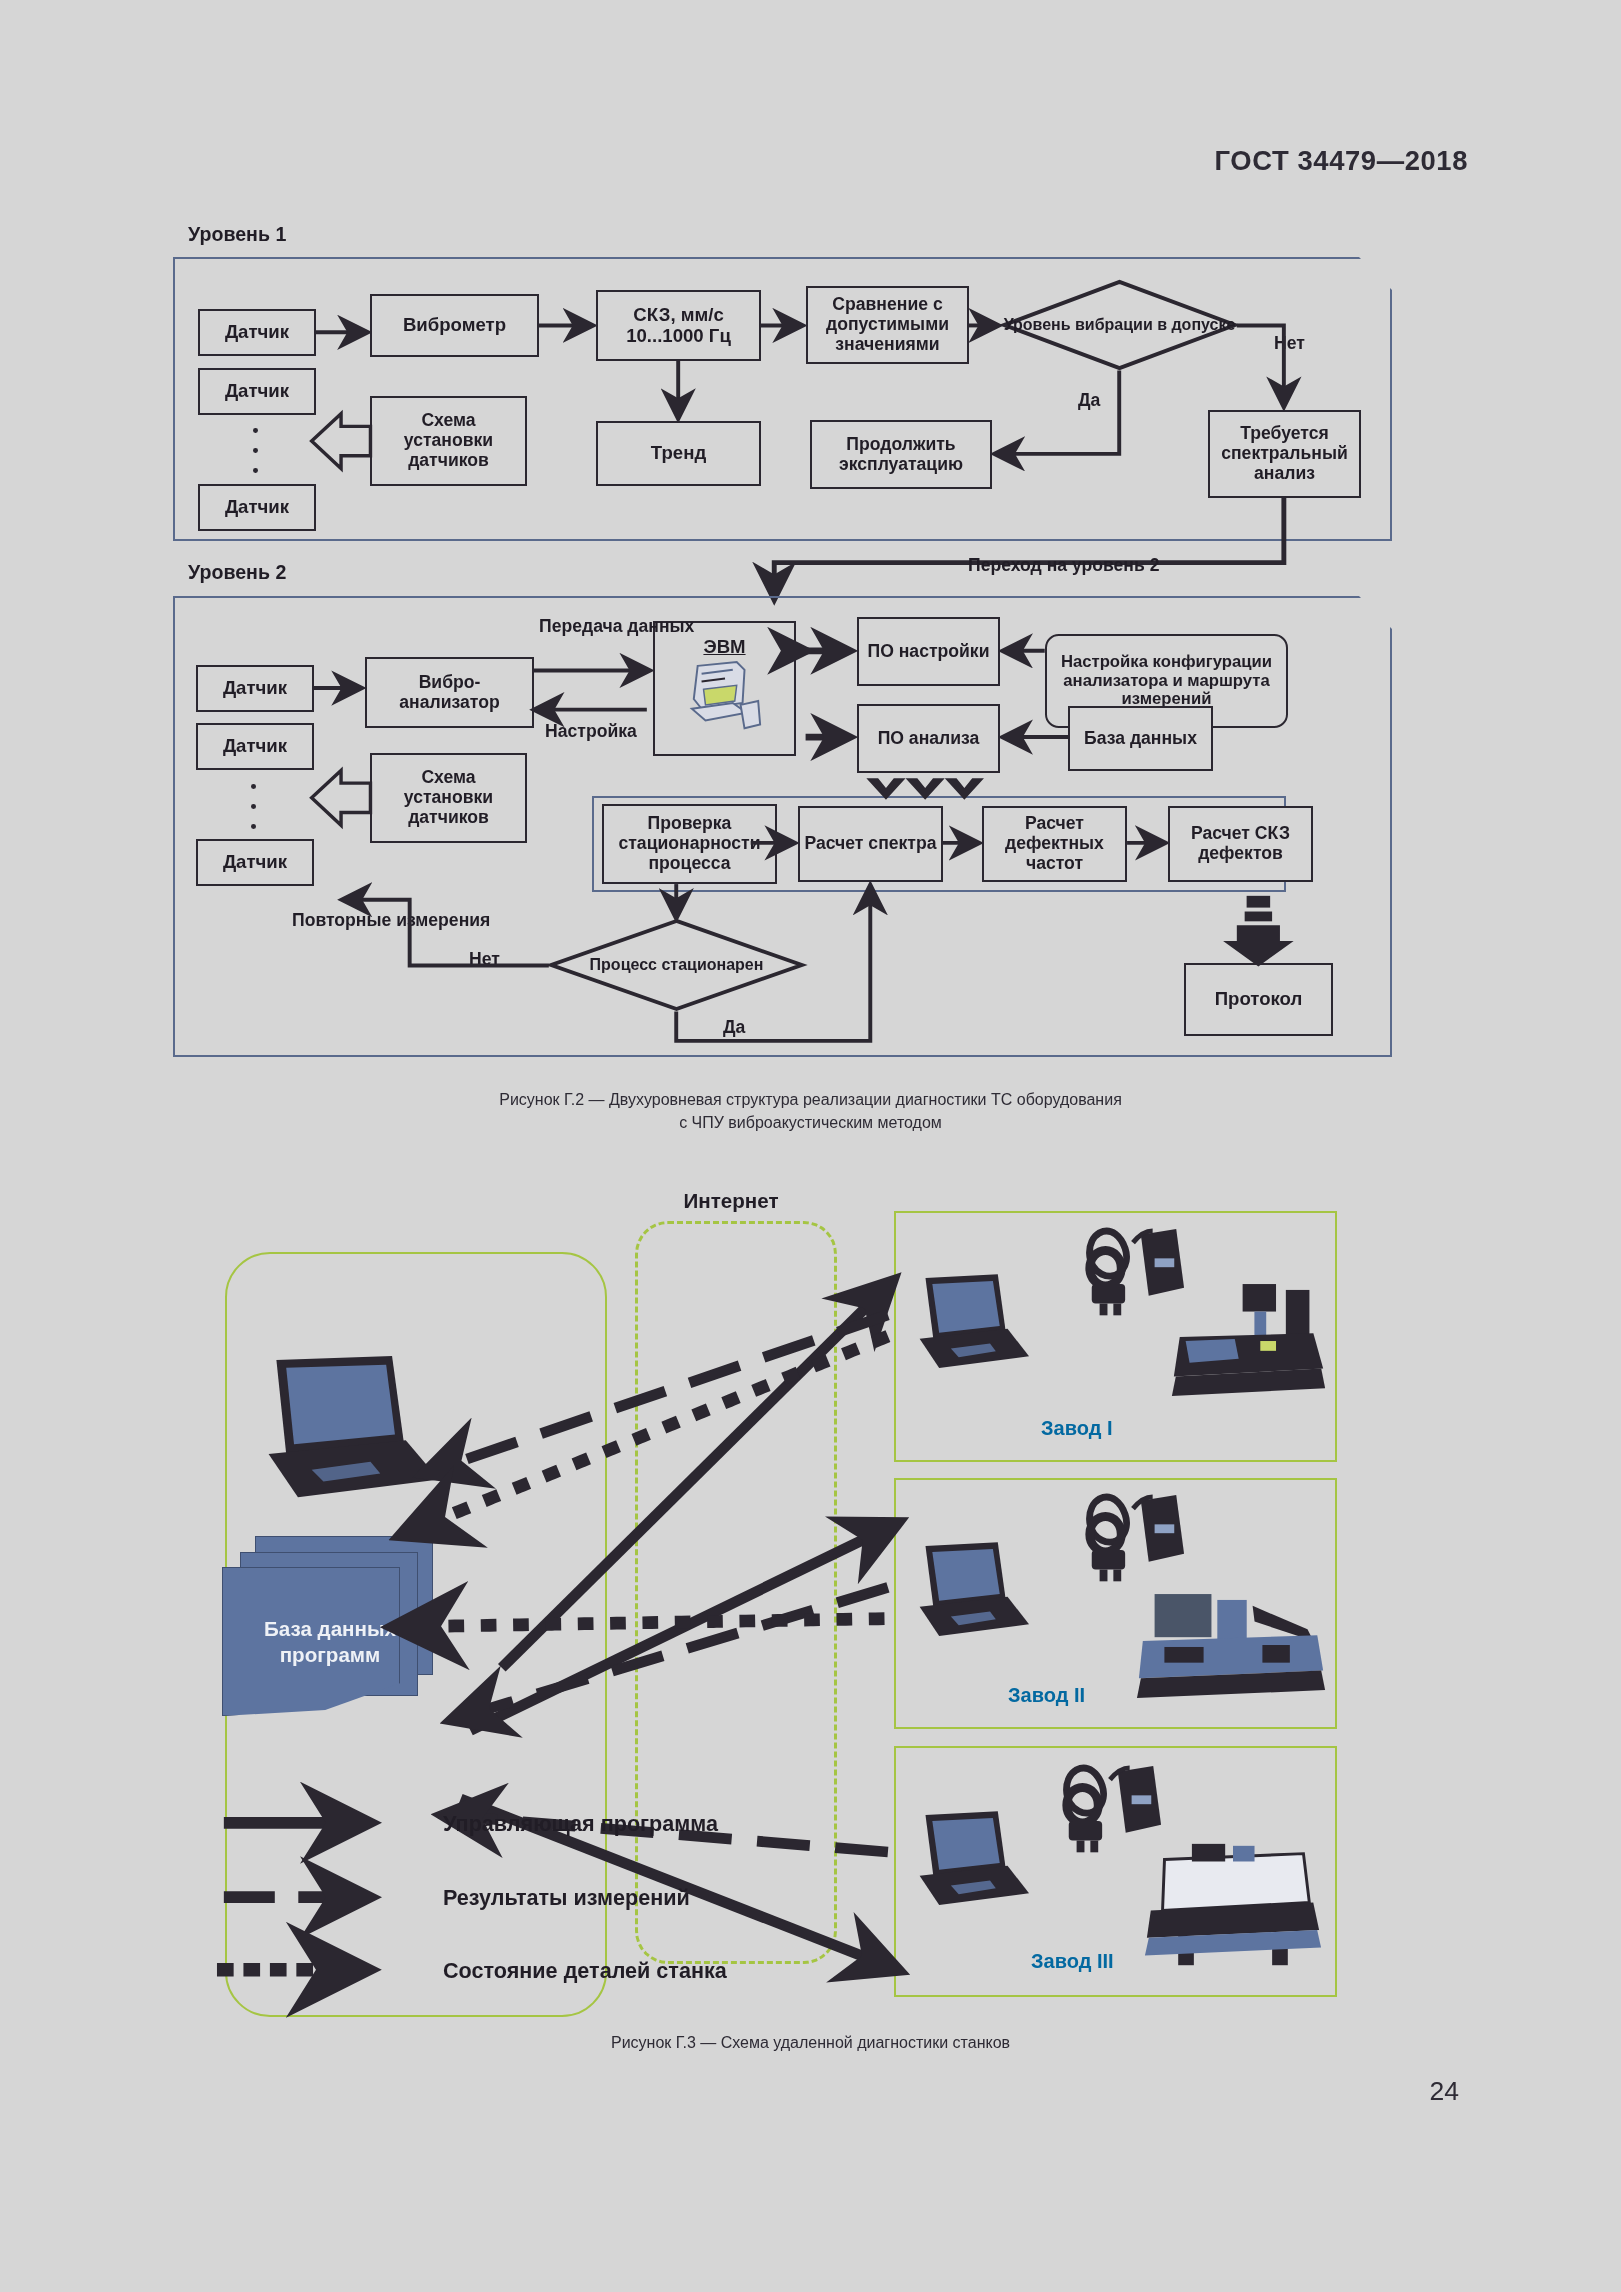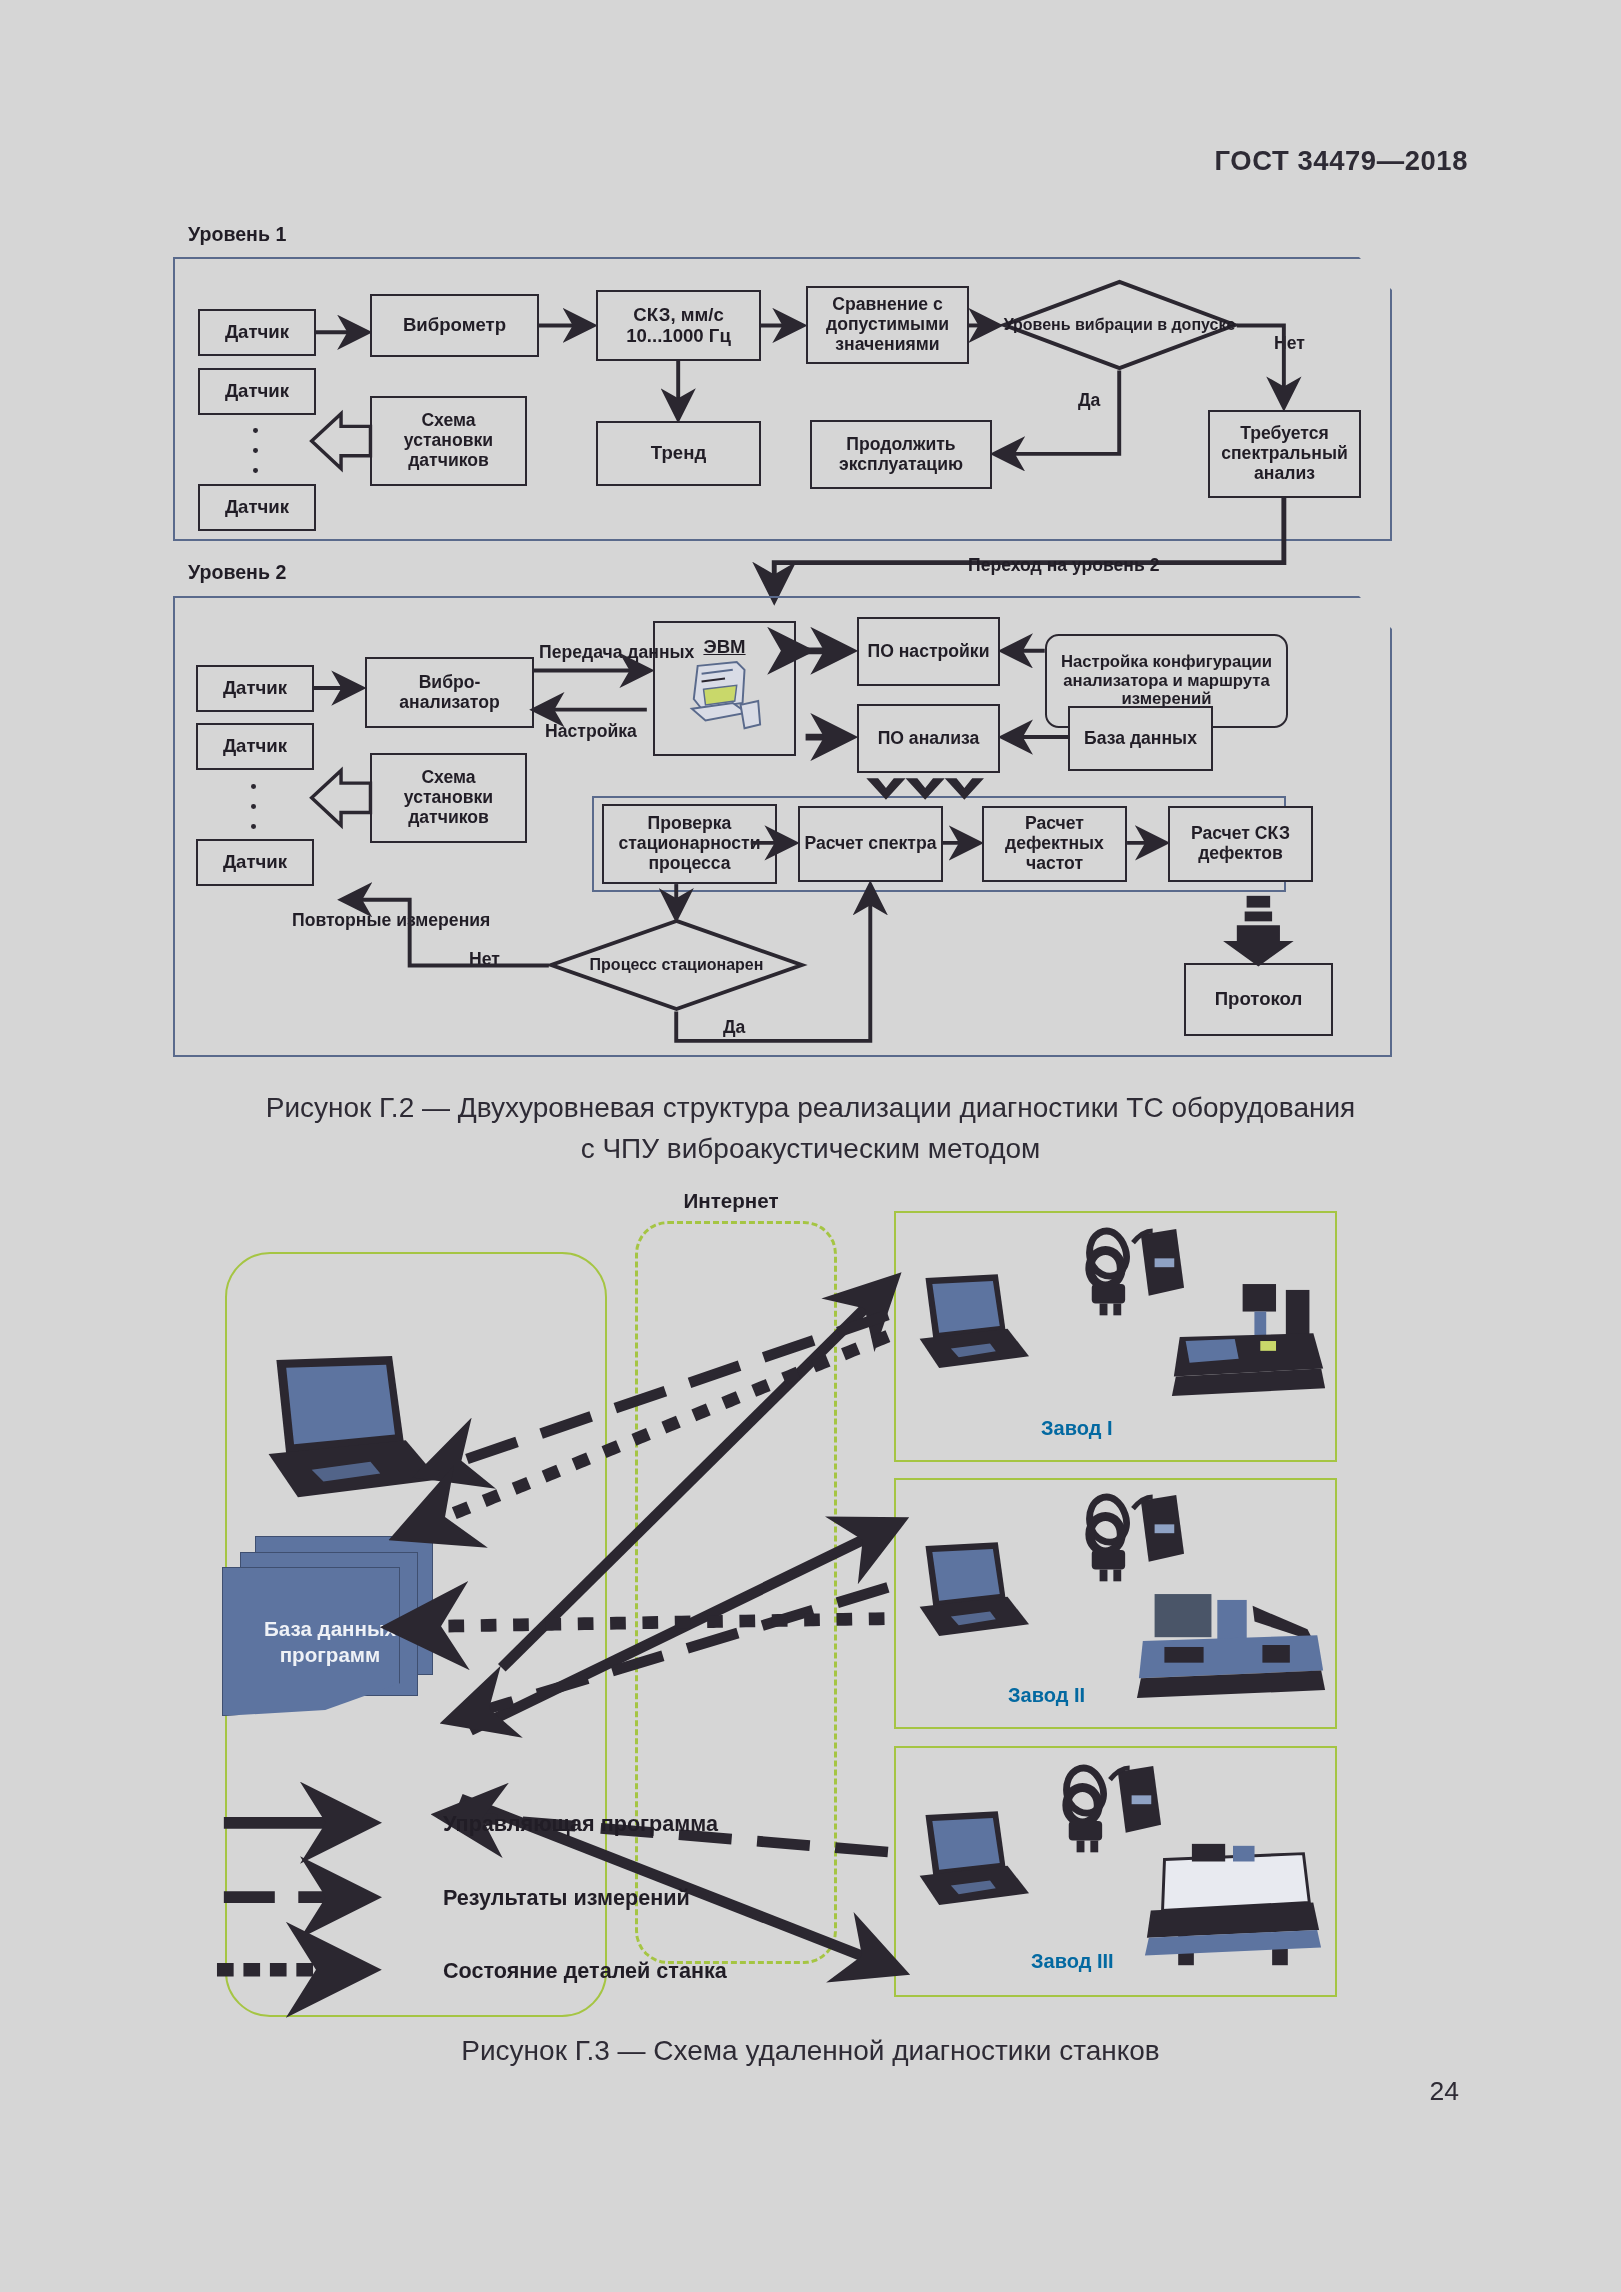--- a/index.html
+++ b/index.html
@@ -63,21 +63,21 @@
   .dots-vert{
     position:absolute;display:flex;flex-direction:column;
     align-items:center;justify-content:space-between;
   }
   .dots-vert i{display:block;width:4.9px;height:4.9px;background:#2b2730;border-radius:50%;}
 
   svg.ov{position:absolute;left:0;top:0;overflow:visible;pointer-events:none;}
 
   
   .caption{
-    position:absolute;text-align:center;font-size:28px;color:#2e2b35;
+    position:absolute;text-align:center;font-size:16px;color:#2e2b35;
     line-height:1.45;width:100%;
   }
 
   
   .zone{
     position:absolute;box-sizing:border-box;
     border:2.9px solid #a5c543;
   }
   .zone.round{border-radius:45px;}
   .zone.dashed{border-style:dashed;border-radius:33px;border-width:3.9px;}
@@ -226,21 +226,21 @@
 
     <div class="diamond" style="left:549px;top:919px;width:255px;height:92px;">
       <svg class="ov" width="255" height="92" viewBox="0 0 260 94">
         <polygon points="130,2 258,47 130,92 2,47" fill="none" stroke="#2b2730" stroke-width="4"></polygon>
       </svg>
       <div class="dlabel">Процесс стационарен</div>
     </div>
     <div class="edge-label" style="left:469px;top:949px;">Нет</div>
     <div class="edge-label" style="left:723px;top:1017px;">Да</div>
 
-    <div class="edge-label" style="left:539px;top:616px;text-align:center;margin-top:26px;">
+    <div class="edge-label" style="left:539px;top:616px;text-align:center;">
       <span>Передача данных</span>
     </div>
     <div class="edge-label" style="left:545px;top:721px;">Настройка</div>
     <div class="edge-label" style="left:292px;top:910px;text-align:center;">
       <span>Повторные измерения</span>
     </div>
 
     <svg class="ov" width="1621" height="1088" viewBox="0 0 1654 1110">
       <g stroke="#2b2730" stroke-width="4" fill="none" marker-end="url(#ar)">
         <line x1="320" y1="702" x2="366" y2="702"></line>

